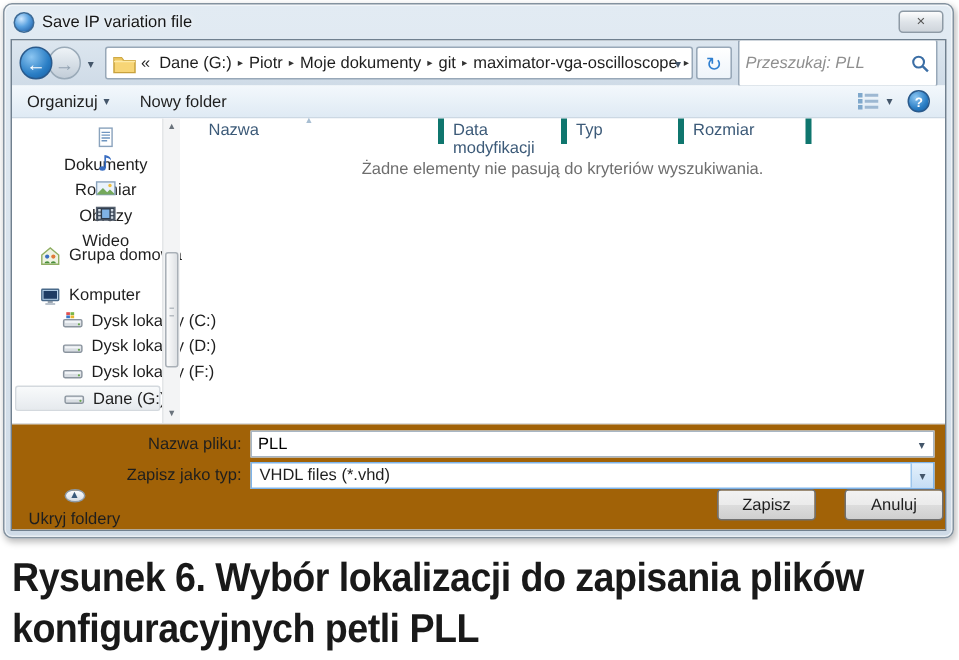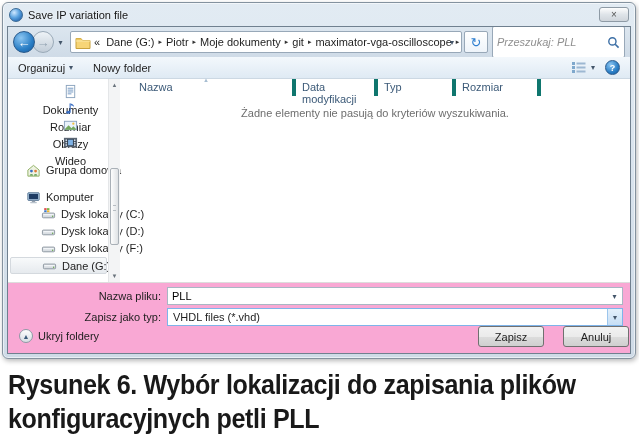--- a/index.html
+++ b/index.html
@@ -88,36 +88,36 @@
   .filelist { flex:1; position:relative; min-width:0; }
   .colheaders { height:17px; display:flex; align-items:center; position:relative; }
   .colh { height:100%; display:flex; align-items:flex-start; padding:2px 0 0 6px; color:#3c5a78;
     border-right:4px solid #0f766e; position:relative; }
   .colh:first-child { padding-left:19px; }
   .sort-glyph { position:absolute; top:-3px; left:50%; transform:translateX(-50%); font-size:7px;
     color:#a8bed2; }
   .empty-msg { margin-top:11px; text-align:center; color:#6e6e6e; }
 
   
-  .bottomband { flex:0 0 71px; background:#f9a8d4; border-top:1px solid #ddd; position:relative; }
+  .bottomband { flex:0 0 71px; background:#a16207; border-top:1px solid #ddd; position:relative; }
   .fieldlabel { position:absolute; left:0; width:153px; text-align:right; color:#1e1e1e; }
   .lbl-filename { top:7px; } .lbl-filetype { top:28px; }
   .combo { position:absolute; left:159px; right:7px; height:18px; background:#fff; display:flex;
     align-items:center; }
   .combo-filename { top:4px; border:1px solid #a8b6c4; }
   .combo-filename input { flex:1; min-width:0; border:none; outline:none; padding:0 4px;
     font:11px "Liberation Sans",sans-serif; background:transparent; }
   .combo-arrow { width:15px; align-self:stretch; display:flex; align-items:center; justify-content:center;
     font-size:8px; color:#44566a; }
   .combo-filetype { top:25px; border:1px solid #7eb4ea; }
   .combo-filetype .val { flex:1; padding:0 5px; }
   .combo-filetype .combo-arrow { background:linear-gradient(#e4f0fb,#c6def5); border-left:1px solid #9cc5ec; }
 
   .hide-folders { position:absolute; left:7px; bottom:7px; height:20px; display:flex; align-items:center;
-    gap:5px; padding:0 4px; }
+    gap:5px; padding:0 4px;flex-direction:column; }
   .hf-ic { width:14px; height:14px; border-radius:50%; background:linear-gradient(#fdfdfd,#d7dde3);
     border:1px solid #8e9aa5; color:#3a5a7a; font-size:7px; display:flex; align-items:center;
     justify-content:center; }
   .btn { position:absolute; bottom:6px; width:66px; height:21px; border:1px solid #707070; border-radius:3px;
     background:linear-gradient(#f2f2f2,#ebebeb 50%,#dddddd 50%,#cfcfcf); font:11px "Liberation Sans",sans-serif;
     color:#1e1e1e; display:flex; align-items:center; justify-content:center; }
   .btn-save { right:86px; }
   .btn-cancel { right:1px; }
 
   

